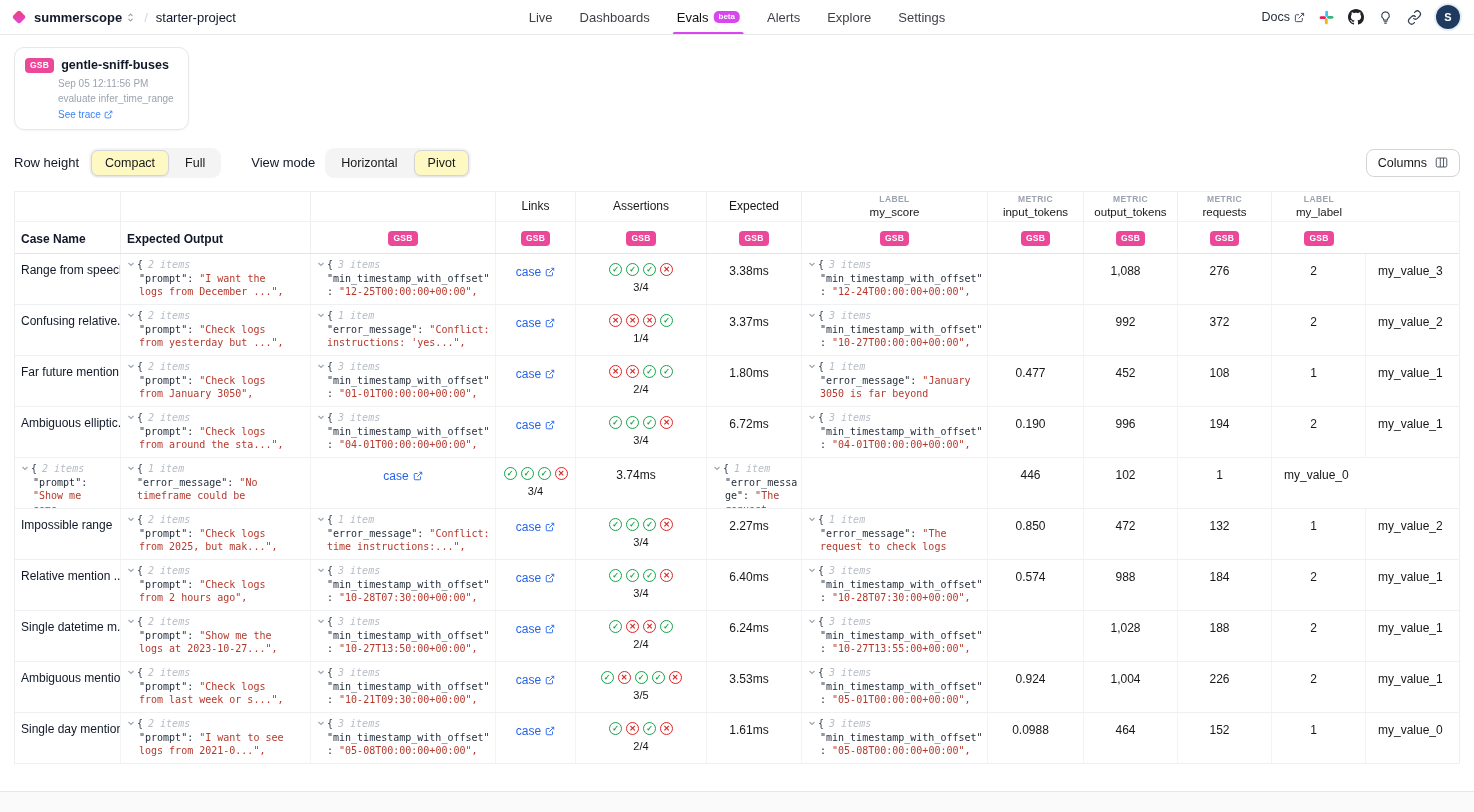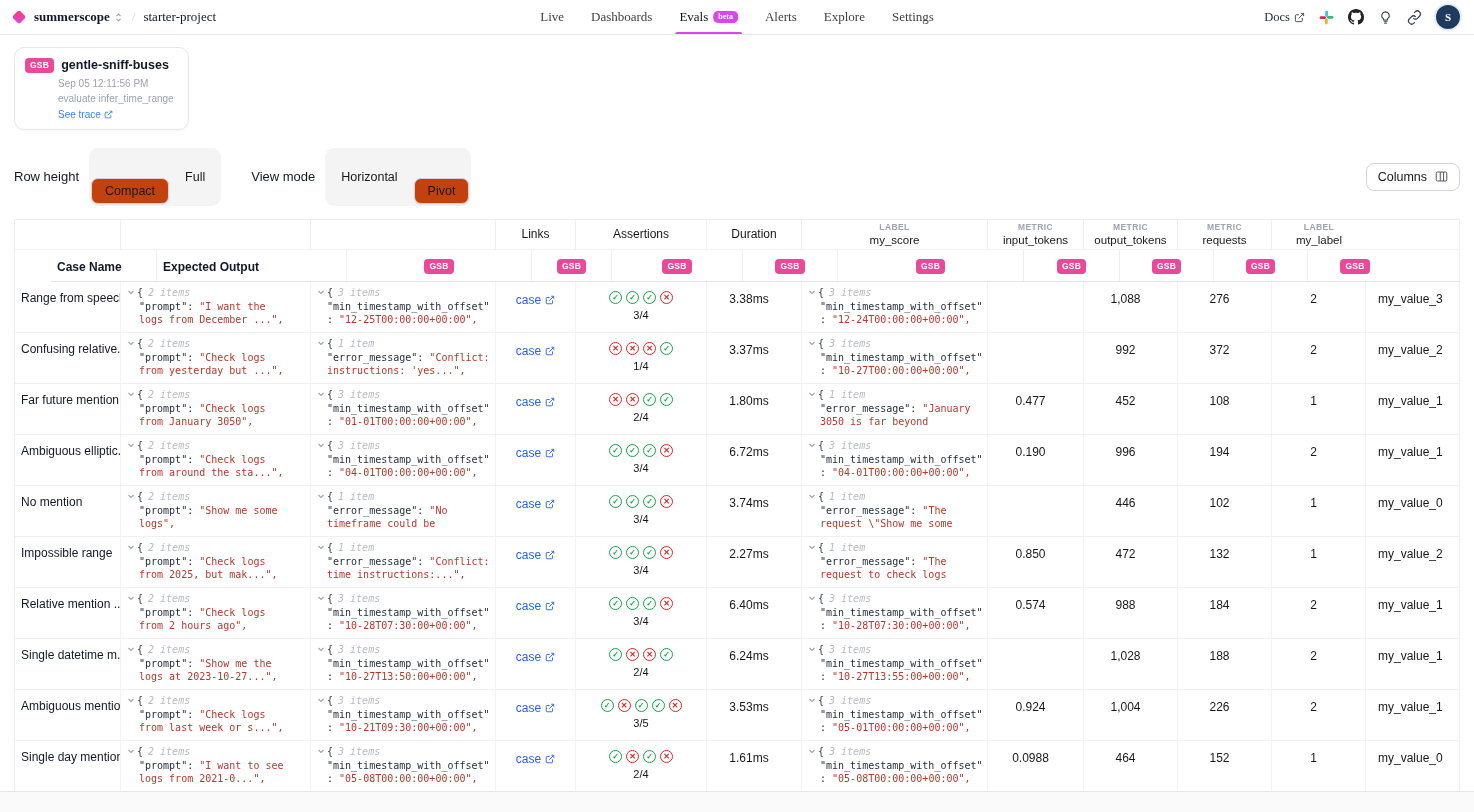--- a/index.html
+++ b/index.html
@@ -1,21 +1,21 @@
 <!DOCTYPE html>
 <html><head>
 <meta charset="utf-8">
 <style>
   * { box-sizing: border-box; margin: 0; padding: 0; }
   html,body { width:1474px; height:812px; overflow:hidden; }
   body { font-family:"Liberation Sans",sans-serif; color:#111827; background:#fff; font-size:13px; }
   svg { display:block; }
 
   
-  .topnav { height:35px; border-bottom:1px solid #e8eaed; display:flex; align-items:center; padding:0 14px; position:relative; background:#fff;font-family:Liberation Serif, serif; }
+  .topnav { height:35px; border-bottom:1px solid #e8eaed; display:flex; align-items:center; padding:0 14px; position:relative; background:#fff; }
   .brand { display:flex; align-items:center; gap:8px; font-size:13px; }
   .logo { width:10px; height:10px; border-radius:2px; background:linear-gradient(135deg,#f43f5e,#d946ef); transform:rotate(45deg); margin-right:2px; }
   .ws-name { font-weight:600; color:#111827; display:flex; align-items:center; gap:3px; cursor:pointer; }
   .crumb-sep { color:#d1d5db; font-size:13px; }
   .project { color:#111827; }
   .nav-center { position:absolute; left:50%; transform:translateX(-50%); display:flex; gap:27px; height:100%; align-items:stretch; font-size:13px; color:#3f3f46; }
   .nav-item { display:flex; gap:5px; align-items:center; cursor:pointer; position:relative; }
   .nav-item.active { color:#111; font-weight:500; }
   .nav-item.active::after { content:""; position:absolute; bottom:0; left:-4px; right:-4px; height:2px; background:#d946ef; border-radius:2px 2px 0 0; }
   .beta-pill { background:#d946ef; color:#fff; font-size:8px; font-weight:700; padding:2px 5px; border-radius:5px; line-height:1; }
@@ -33,33 +33,33 @@
   .gsb { background:#ec4899; color:#fff; font-size:8.5px; font-weight:700; padding:3px 5px; border-radius:4px; letter-spacing:.03em; line-height:1; }
   .exp-name { font-size:12.5px; font-weight:700; }
   .exp-meta { margin:4px 0 0 33px; font-size:10px; color:#9ca3af; line-height:1.45; }
   .trace-link { margin:2px 0 0 33px; font-size:10px; color:#3b82f6; display:flex; align-items:center; gap:3px; cursor:pointer; width:max-content; }
 
   
   .controls { margin-top:18px; display:flex; align-items:center; gap:10px; }
   .ctl-label { font-size:13px; color:#111827; }
   .seg { display:flex; background:#f4f4f5; border-radius:9px; padding:2px; gap:2px; }
   .seg-btn { padding:5px 13px; border-radius:7px; font-size:12.5px; color:#18181b; border:1px solid transparent; background:transparent; cursor:pointer; font-family:inherit; }
-  .seg-btn.selected { background:#c2410c; border-color:#d4d4d8; box-shadow:0 1px 2px rgba(0,0,0,.07);margin-top:28px; }
+  .seg-btn.selected { background:#fef9c3; border-color:#d4d4d8; box-shadow:0 1px 2px rgba(0,0,0,.07); }
   .gap { width:10px; }
   .columns-btn { margin-left:auto; display:flex; align-items:center; gap:8px; border:1px solid #d4d4d8; border-radius:8px; padding:6px 11px; font-size:12.5px; background:#fff; cursor:pointer; font-family:inherit; color:#18181b; }
 
   
   .table-wrap { margin:13px 14px 0; border:1px solid #eceef0; border-bottom:none; }
   .grid { display:grid; grid-template-columns:106px 190px 185px 80px 131px 95px 186px 96px 94px 94px 94px 93px; }
   .thead1 { height:30px; border-bottom:1px solid #f0f1f4; }
   .th1 { border-right:1px solid #edeff2; display:flex; flex-direction:column; align-items:center; justify-content:center; font-size:12px; color:#18181b; gap:2px; }
   .th1:last-child, .th2:last-child, .td:last-child { border-right:none; }
   .kicker { font-size:8.5px; letter-spacing:.05em; color:#9ca3af; font-weight:600; }
   .hlabel { font-size:11.5px; color:#18181b; }
-  .thead2 { height:32px; border-bottom:1px solid #e2e4e8;margin-left:36px; }
+  .thead2 { height:32px; border-bottom:1px solid #e2e4e8; }
   .th2 { border-right:1px solid #edeff2; display:flex; align-items:flex-end; justify-content:center; padding-bottom:7px; }
   .th2.left { justify-content:flex-start; padding-left:6px; font-size:12px; font-weight:700; color:#111827; }
   .tr { height:51px; border-bottom:1px solid #eef0f2; }
   .td { border-right:1px solid #f2f3f5; overflow:hidden; }
   .col-case { font-size:12px; padding:9px 4px 0 6px; white-space:nowrap; }
   .json { font-family:"DejaVu Sans Mono",monospace; font-size:10px; color:#1f2937; padding-top:5px; }
   .jhead { display:flex; align-items:center; padding-left:6px; color:#6b7280; }
   .chev { margin-right:2px; display:flex; cursor:pointer; }
   .brace { font-size:10px; color:#374151; }
   .items { font-style:italic; color:#b6bcc6; margin-left:5px; }
@@ -202,21 +202,21 @@
 </div>
 
 <div class="table-wrap">
 
   <div class="grid thead1">
     <div class="th1"></div>
     <div class="th1"></div>
     <div class="th1"></div>
     <div class="th1">Links</div>
     <div class="th1">Assertions</div>
-    <div class="th1">Duration</div>
+    <div class="th1">Expected</div>
     <div class="th1">
         <span class="kicker">LABEL</span>
         <span class="hlabel">my_score</span>
       </div>
     <div class="th1">
         <span class="kicker">METRIC</span>
         <span class="hlabel">input_tokens</span>
       </div>
     <div class="th1">
         <span class="kicker">METRIC</span>
@@ -547,21 +547,20 @@
     </div>
 
     <div class="td num">0.190</div>
     <div class="td num">996</div>
     <div class="td num">194</div>
     <div class="td num">2</div>
     <div class="td col-lbl">my_value_1</div>
   </div>
 
   <div class="grid tr">
-    <div class="td col-case"><span>No mention</span></div>
 
     <div class="td col-input json">
       <div class="jhead">
         <span class="chev">
               <svg width="8" height="8" viewBox="0 0 16 16" fill="none" stroke="#9ca3af" stroke-width="2.2">
                 <path d="M3 6l5 5 5-5"></path>
               </svg>
             </span>
         <span class="brace">{</span>
         <span class="items">2 items</span>

